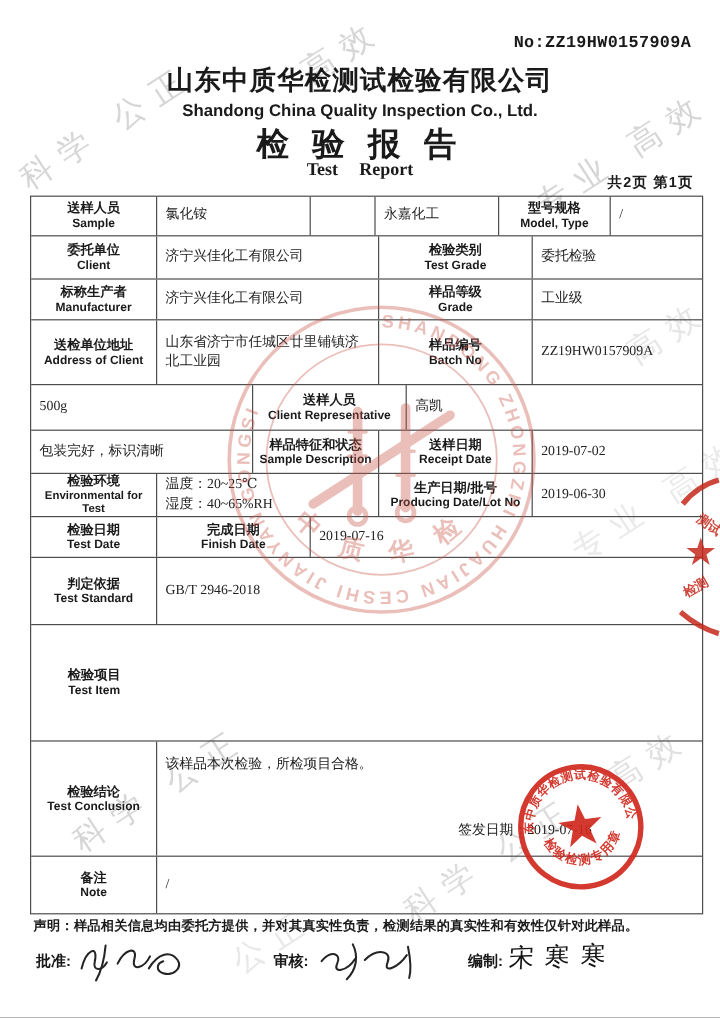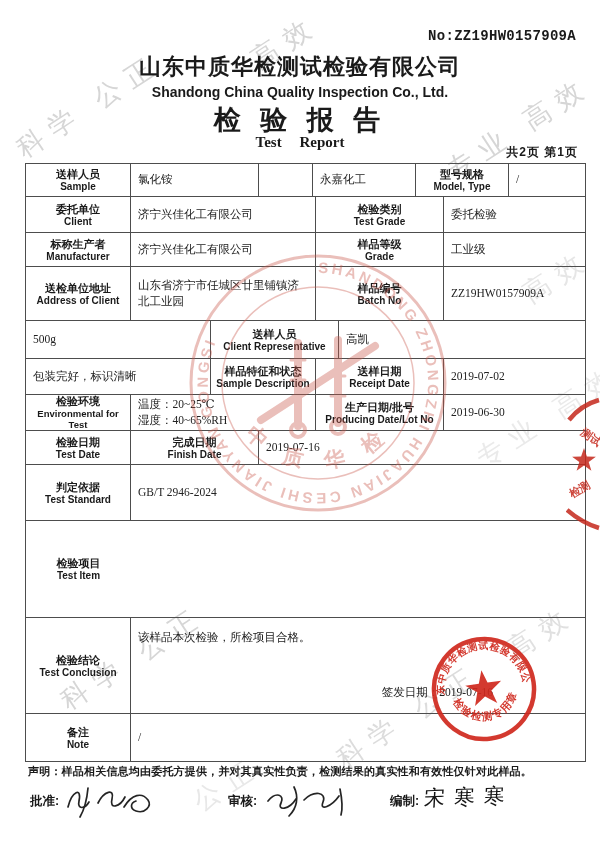--- a/index.html
+++ b/index.html
@@ -200,21 +200,21 @@
         <span class="le">Finish  Date</span>
       </div>
       <div class="cell val w-v2">2019-07-16</div>
     </div>
 
     <div class="t-row" style="height:56px">
       <div class="cell lbl w-l1">
         <span class="lc">判定依据</span>
         <span class="le">Test Standard</span>
       </div>
-      <div class="cell val w-v2">GB/T 2946-2024</div>
+      <div class="cell val w-v2">GB/T 2946-2018</div>
     </div>
 
     <div class="t-row" style="height:97px">
       <div class="cell lbl w-l1">
         <span class="lc">检验项目</span>
         <span class="le">Test  Item</span>
       </div>
     </div>
 
     <div class="t-row" style="height:96px">

